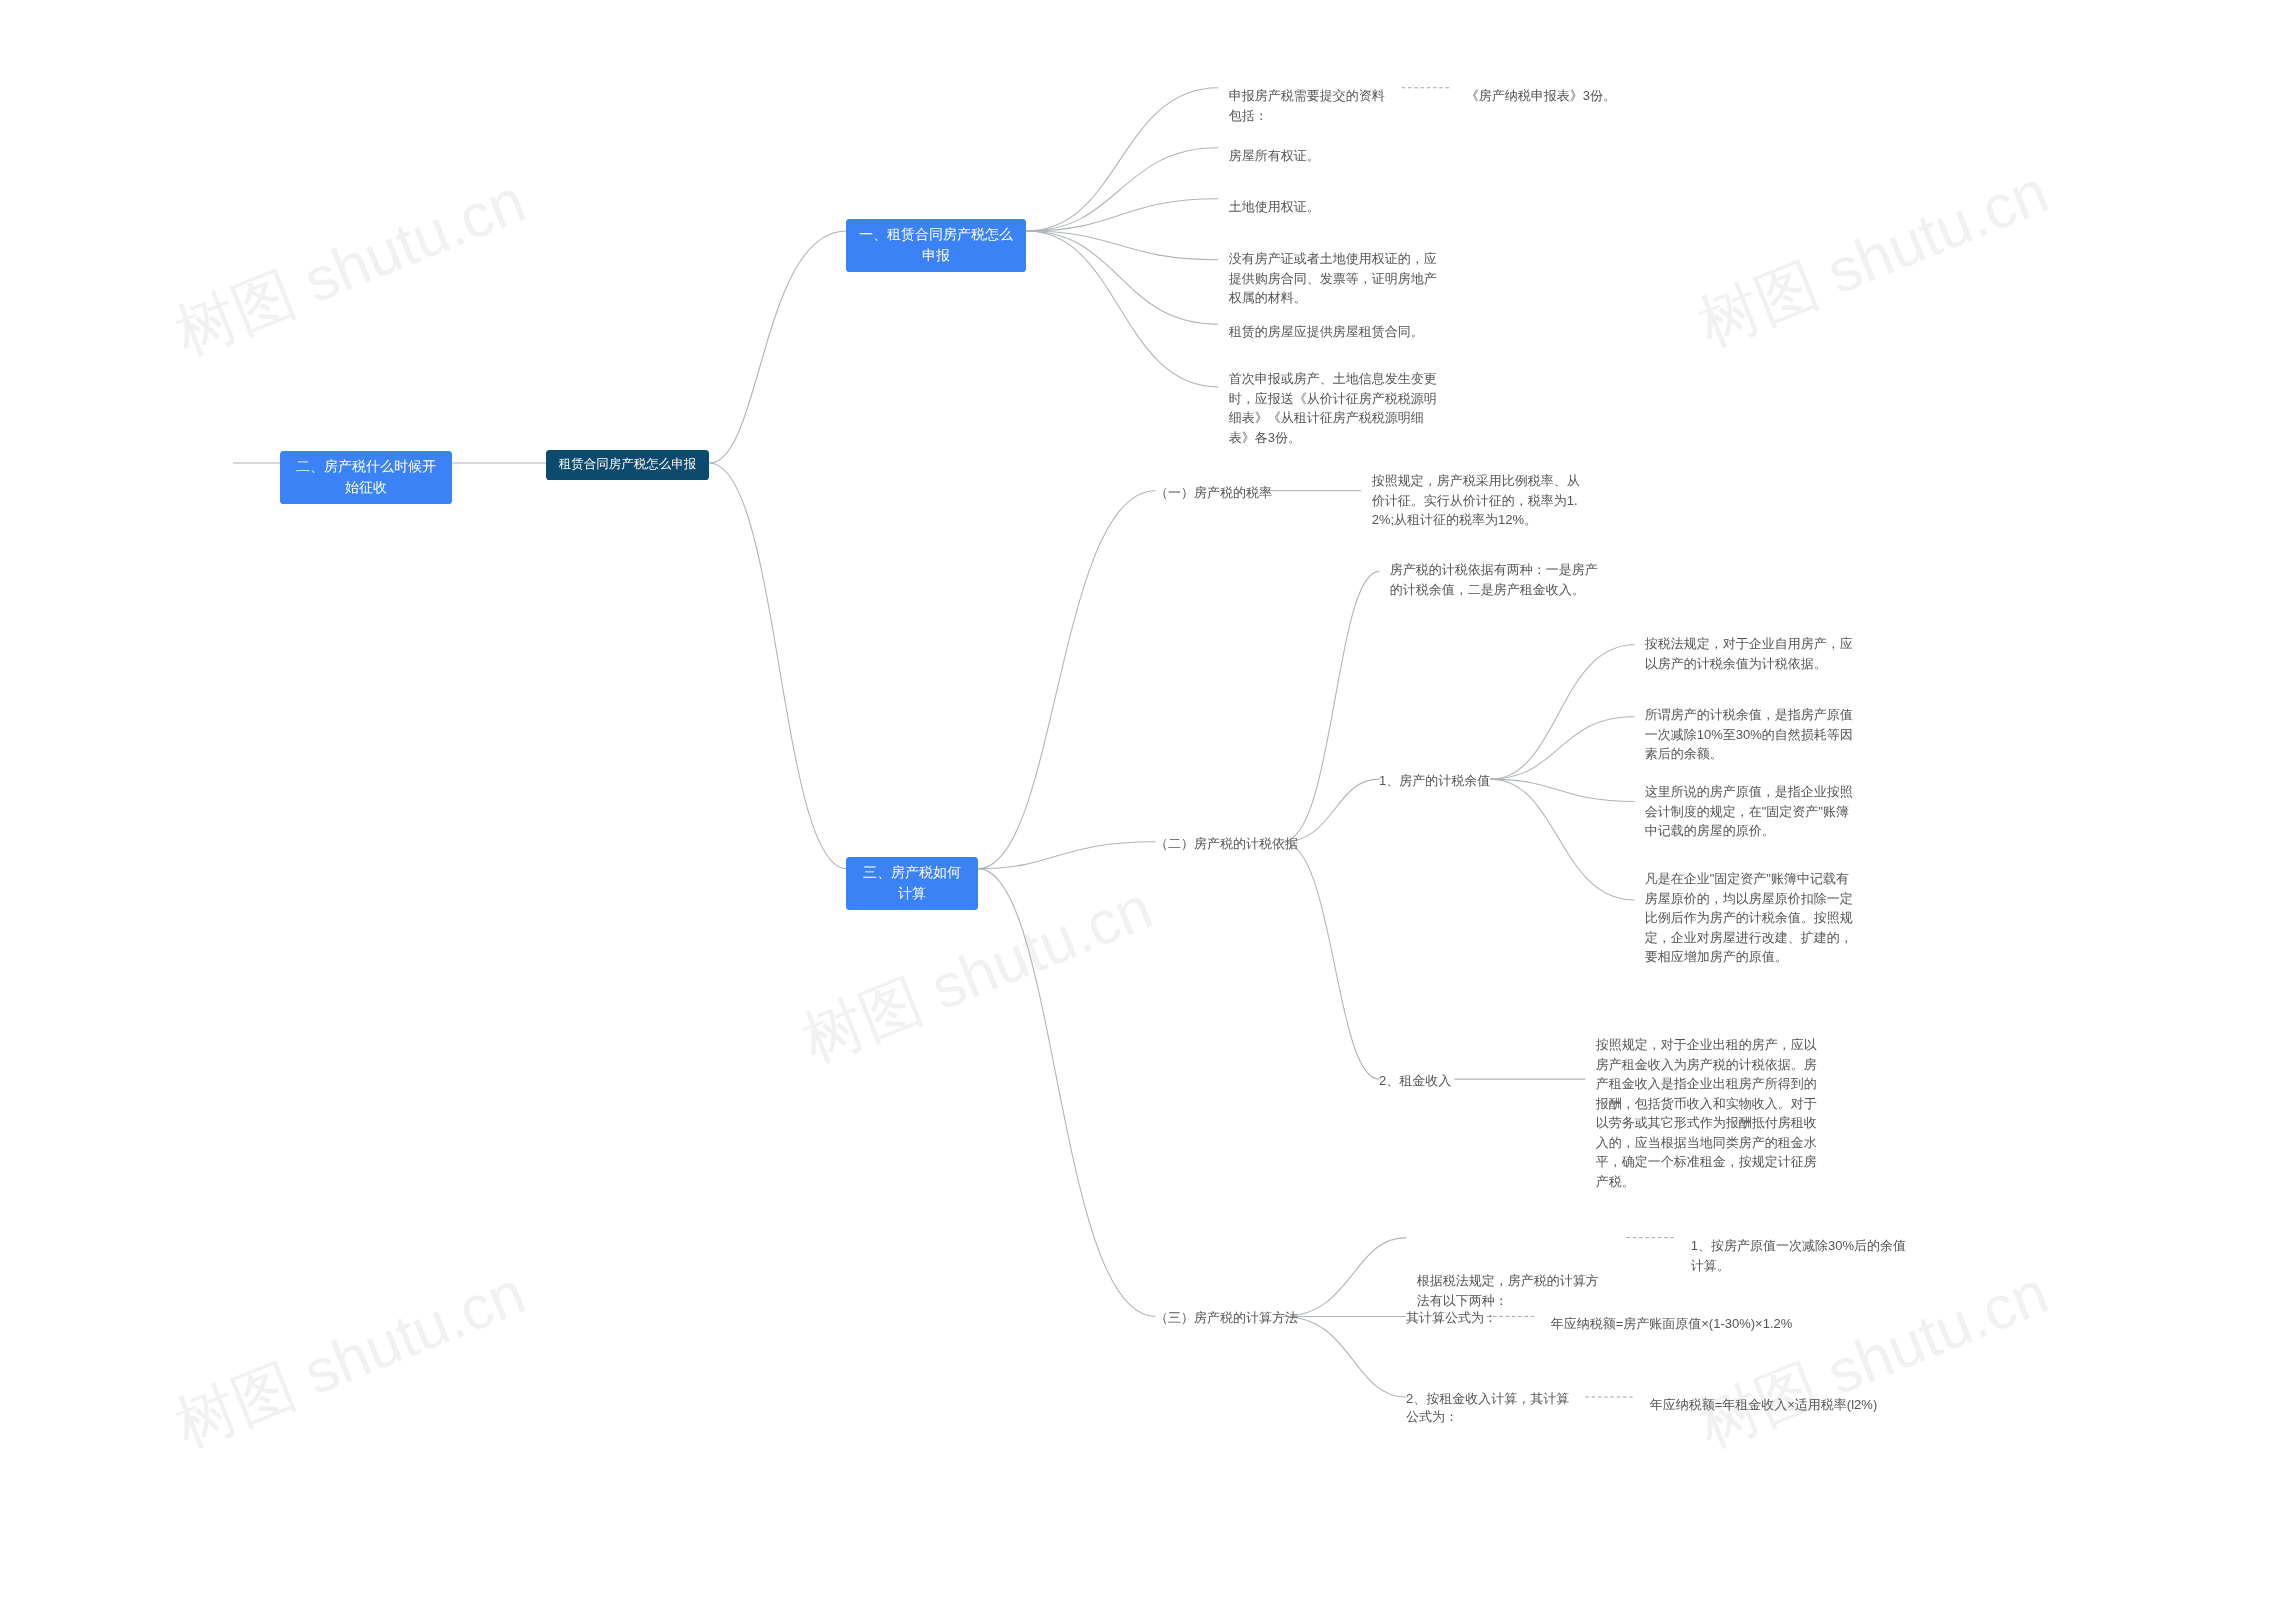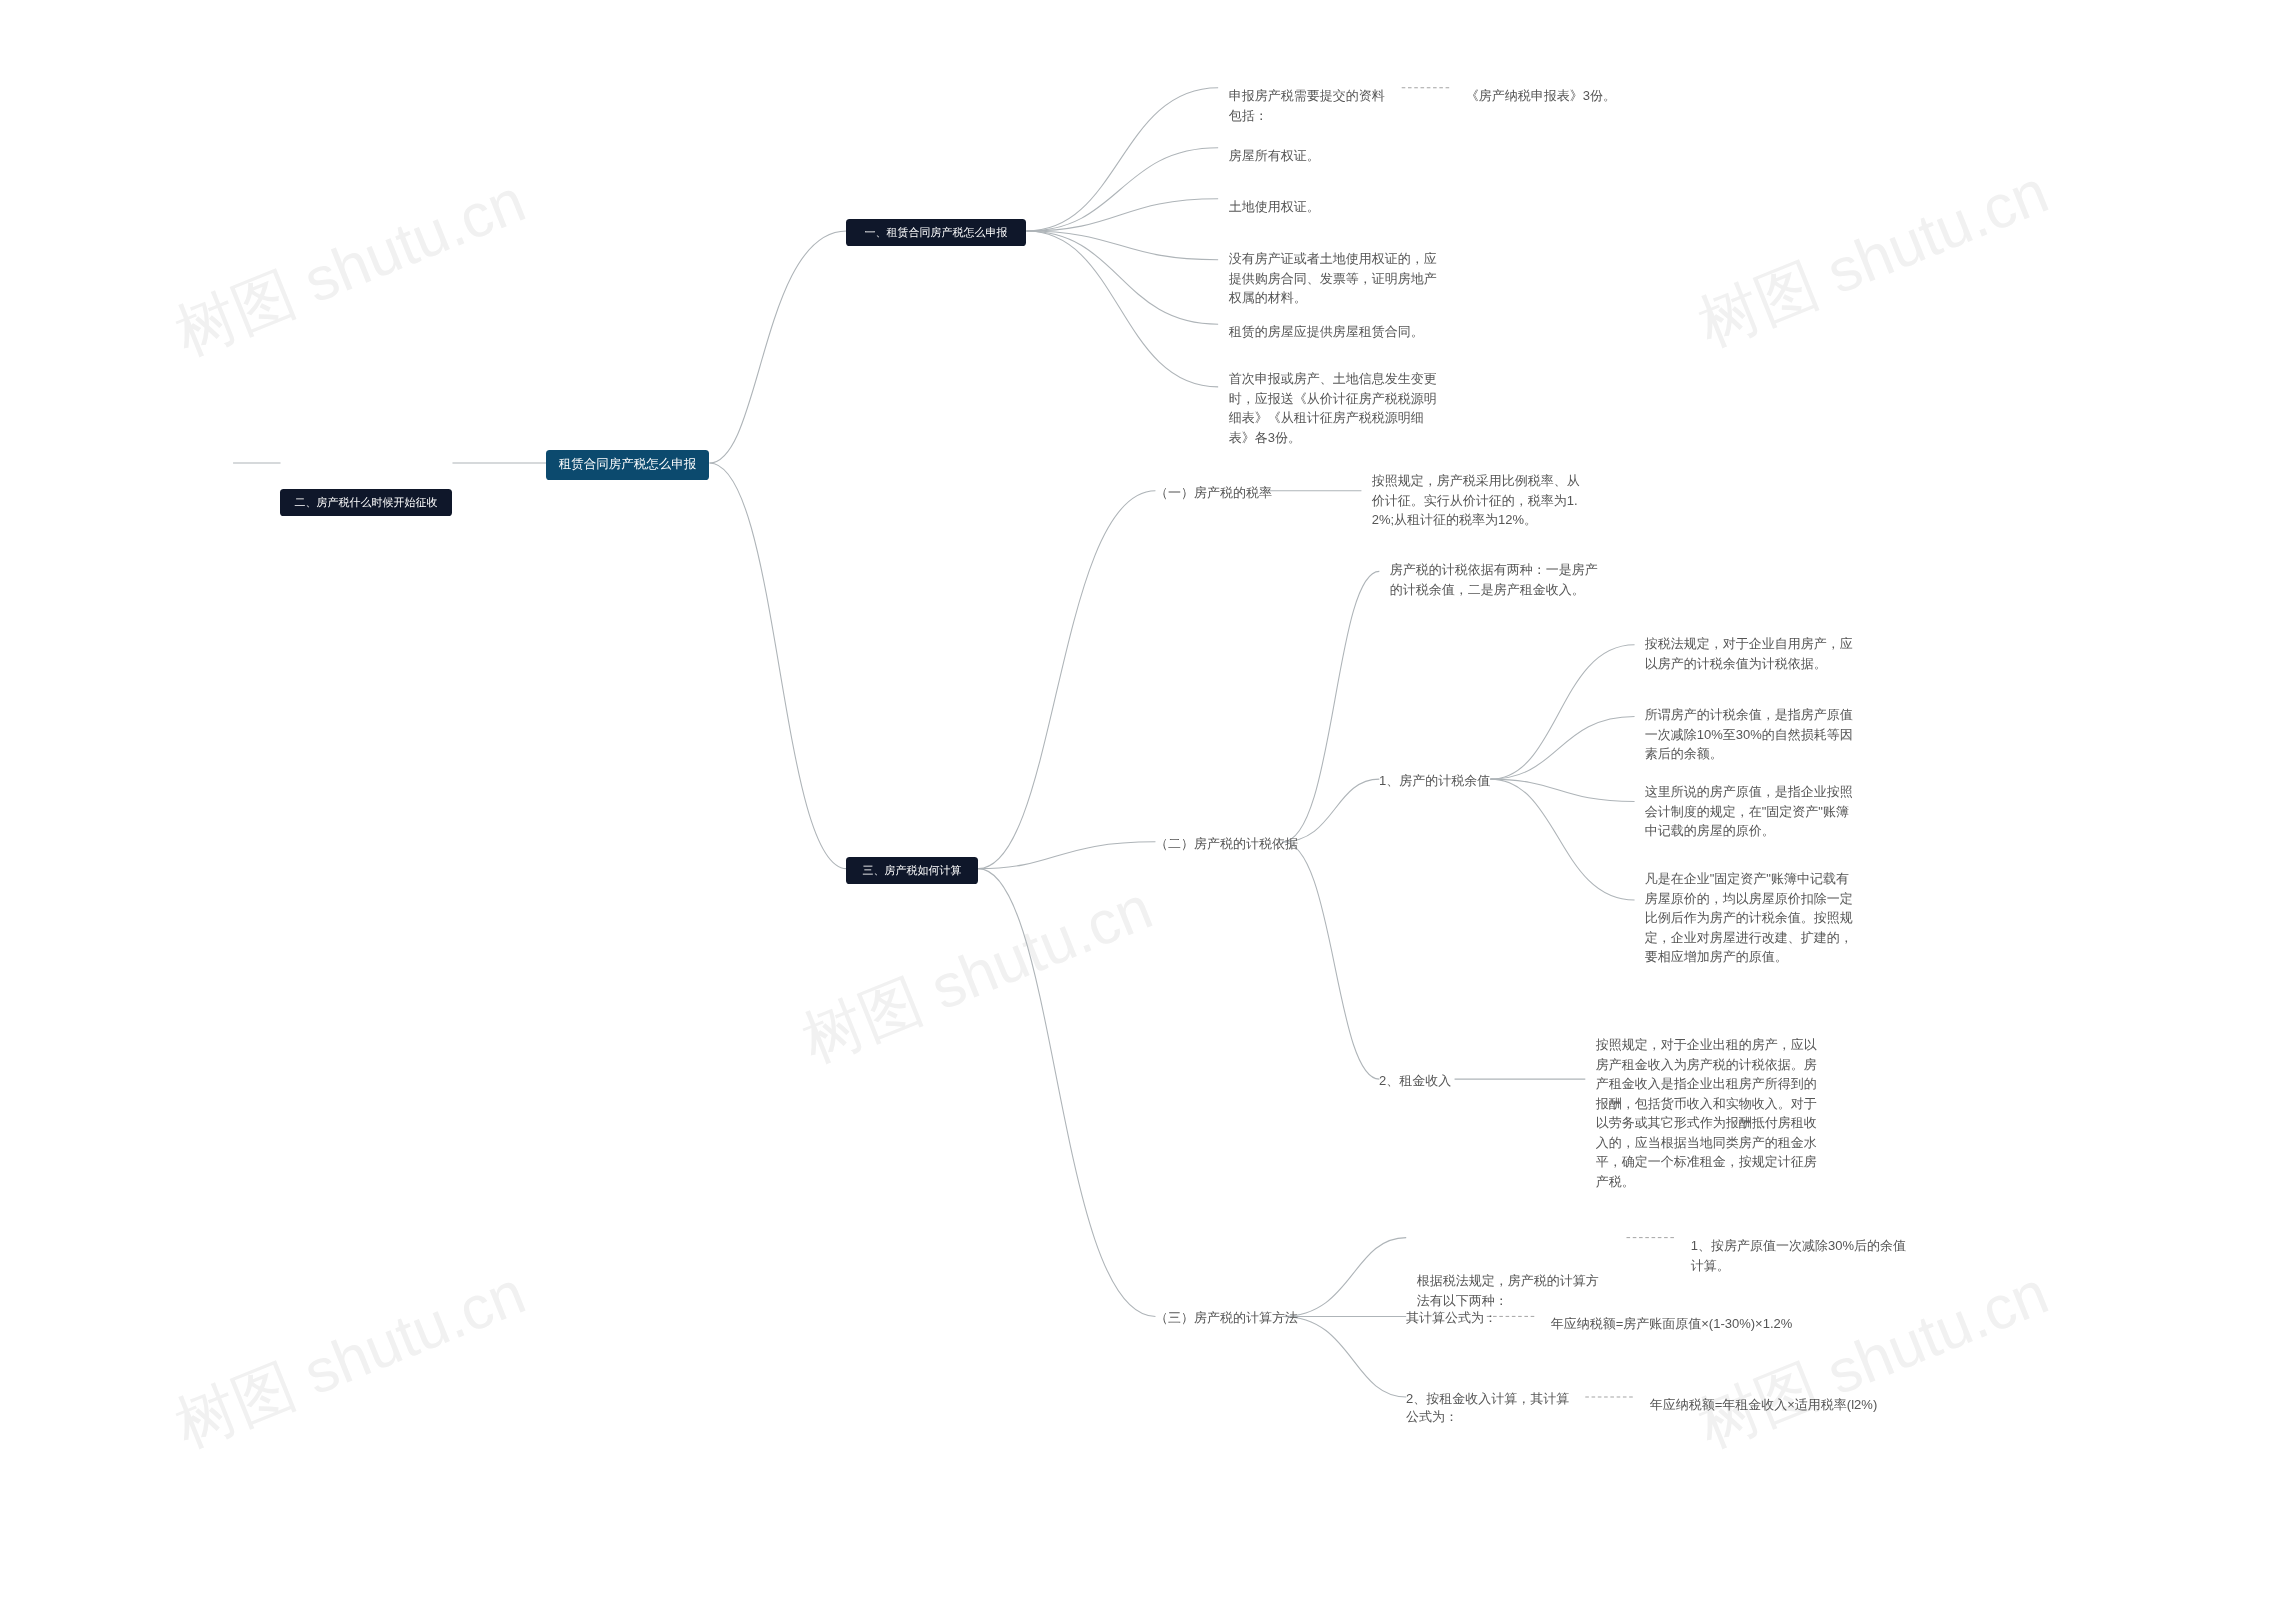--- a/index.html
+++ b/index.html
@@ -22,23 +22,23 @@
     padding: 5.4px 10.7px;
     box-sizing: border-box;
     line-height: 1.5;
   }
   .root {
     background: #0c4a6e;
     color: #fff;
     font-size: 12.5px;
   }
   .sec {
-    background: #0f172a;
+    background: #3b82f6;
     color: #fff;
-    font-size: 11px;
+    font-size: 14px;
   }
   .leaf {
     color: #555;
     font-size: 13px;
     word-break: break-all;
   }
   .wm {
     position: absolute;
     color: #f1f1f1;
     font-size: 61px;
@@ -130,21 +130,21 @@
   <div class="node sec" style="left:846px; top:219px; width:180px; text-align:center;">一、租赁合同房产税怎么申报</div>
 
   <div class="node leaf" style="left:1218px; top:81px; width:179px;">申报房产税需要提交的资料包括：</div>
   <div class="node leaf" style="left:1455px; top:81px; width:188px;">《房产纳税申报表》3份。</div>
   <div class="node leaf" style="left:1218px; top:141px; width:179px;">房屋所有权证。</div>
   <div class="node leaf" style="left:1218px; top:192px; width:179px;">土地使用权证。</div>
   <div class="node leaf" style="left:1218px; top:244px; width:233px;">没有房产证或者土地使用权证的，应提供购房合同、发票等，证明房地产权属的材料。</div>
   <div class="node leaf" style="left:1218px; top:317px; width:233px;">租赁的房屋应提供房屋租赁合同。</div>
   <div class="node leaf" style="left:1218px; top:364px; width:233px;">首次申报或房产、土地信息发生变更时，应报送《从价计征房产税税源明细表》《从租计征房产税税源明细表》各3份。</div>
 
-  <div class="node sec" style="left:280px; top:451px; width:172px; text-align:center;margin-top:38px;">二、房产税什么时候开始征收</div>
+  <div class="node sec" style="left:280px; top:451px; width:172px; text-align:center;">二、房产税什么时候开始征收</div>
 
   <div class="node sec" style="left:846px; top:857px; width:132px; text-align:center;">三、房产税如何计算</div>
 
   <div class="leaf" style="position:absolute; left:1155px; top:484px;">（一）房产税的税率</div>
   <div class="node leaf" style="left:1361px; top:466px; width:233px;">按照规定，房产税采用比例税率、从价计征。实行从价计征的，税率为1.2%;从租计征的税率为12%。</div>
 
   <div class="leaf" style="position:absolute; left:1155px; top:835px;">（二）房产税的计税依据</div>
   <div class="node leaf" style="left:1379px; top:555px; width:233px;">房产税的计税依据有两种：一是房产的计税余值，二是房产租金收入。</div>
 
   <div class="leaf" style="position:absolute; left:1379px; top:772px;">1、房产的计税余值</div>

